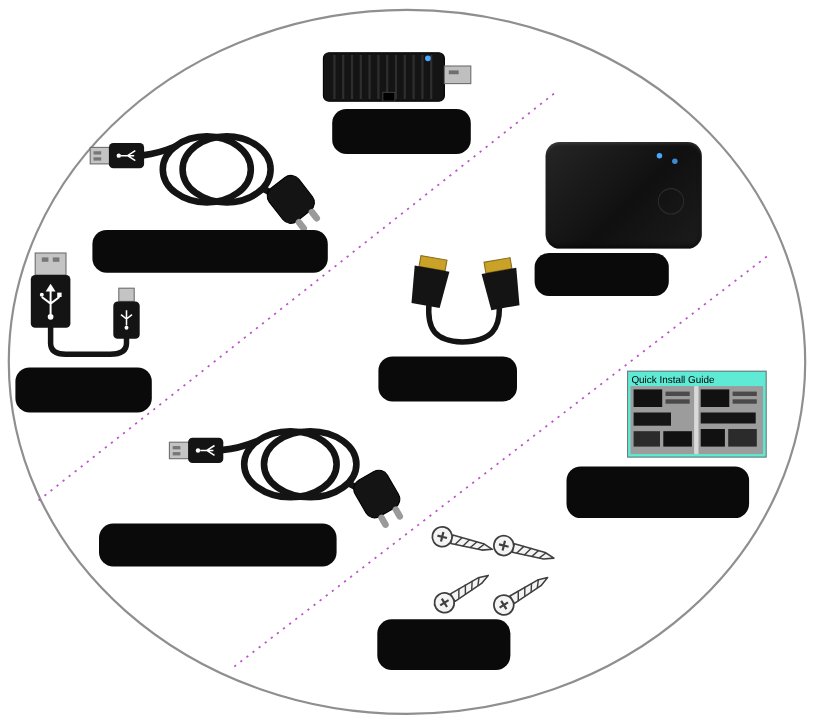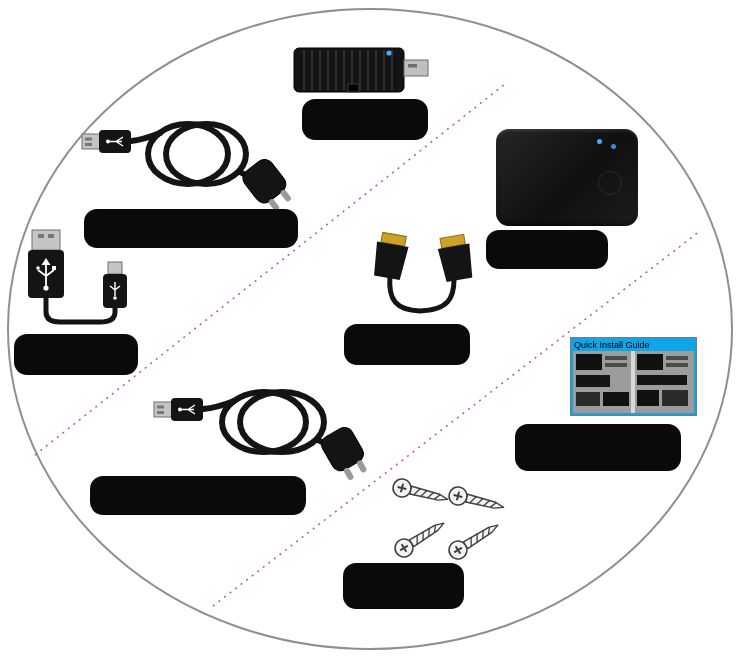--- a/index.html
+++ b/index.html
@@ -23,21 +23,21 @@
   .black-part{fill:var(--device-black);}
   .cable{fill:none;stroke:var(--device-black);stroke-width:6;stroke-linecap:round;}
   .cable2{fill:none;stroke:var(--device-black);stroke-width:5;stroke-linecap:round;}
   .led{fill:var(--led-blue);}
   .gold{fill:var(--hdmi-gold);}
   .receiver{position:absolute;left:496px;top:129px;width:142px;height:97px;border-radius:13px;
     background:linear-gradient(135deg,#262626 0%,#101010 55%,#1c1c1c 100%);
     box-shadow:inset 0 2px 3px rgba(255,255,255,.12), inset 0 -2px 4px rgba(0,0,0,.6);}
   .receiver .dot{position:absolute;width:5px;height:5px;border-radius:50%;background:var(--led-blue);}
   .receiver .logo-ring{position:absolute;left:102px;top:42px;width:22px;height:22px;border-radius:50%;border:1px solid #2b2b2b;}
-  .guide{position:absolute;left:570px;top:337px;width:127px;height:79px;background:#0ea5e9;border:1px solid #7a7a7a;box-sizing:border-box;padding:2px;}
+  .guide{position:absolute;left:570px;top:337px;width:127px;height:79px;background:#5eead4;border:1px solid #7a7a7a;box-sizing:border-box;padding:2px;}
   .guide-title{font-size:9px;line-height:10px;color:#000;padding:0 1px 1px 1px;white-space:nowrap;}
 </style>
 </head>
 <body>
 
 <div id="stage">
 
   <svg class="underlay" width="740" height="656">
     <ellipse class="boundary" cx="370" cy="329" rx="362" ry="320"></ellipse>
     <line class="divider" x1="35" y1="455" x2="505" y2="84"></line>

